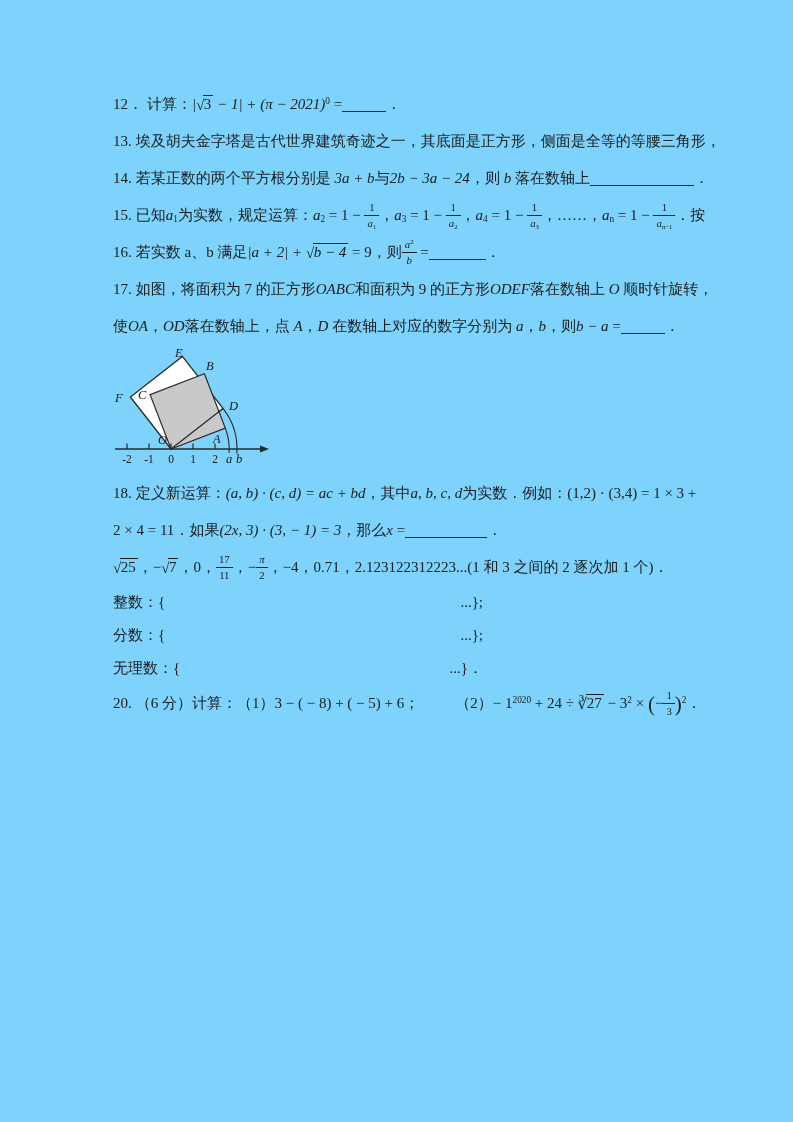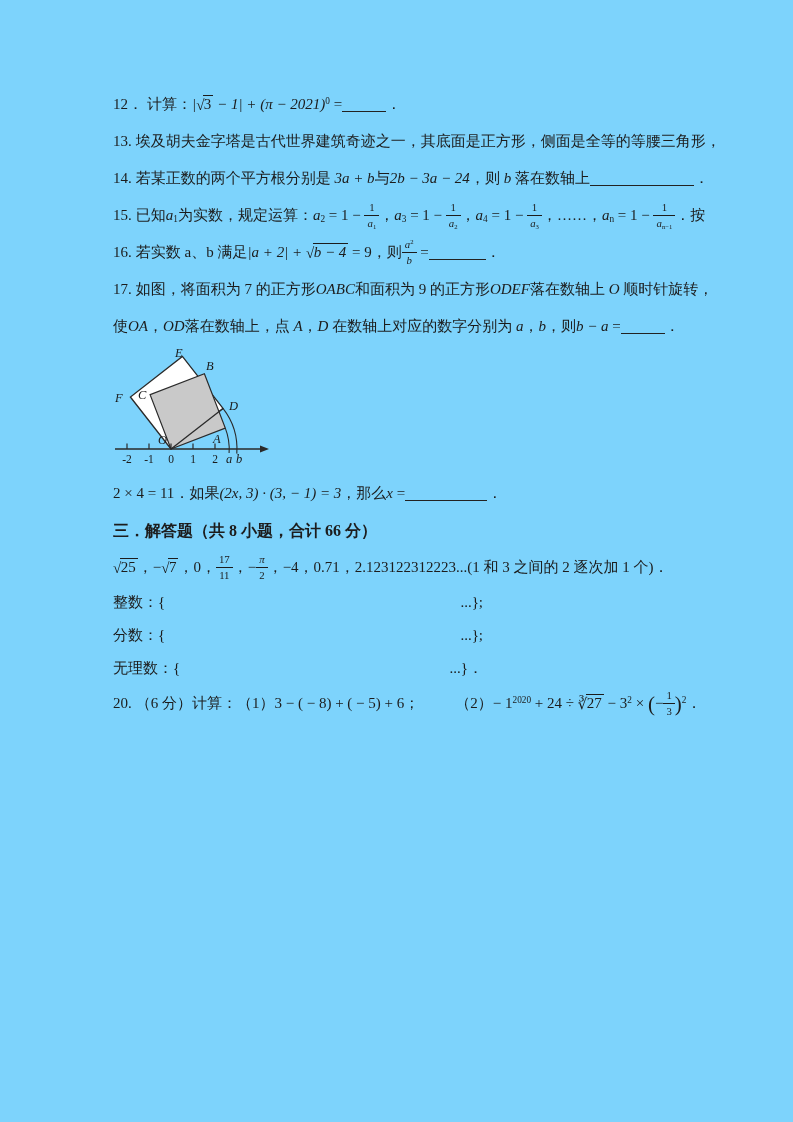--- a/index.html
+++ b/index.html
@@ -106,24 +106,26 @@
         <text class="flbl" x="103" y="23">B</text>
         <text class="flbl" x="12" y="55">F</text>
         <text class="flbl" x="35" y="52">C</text>
         <text class="flbl" x="126" y="63">D</text>
         <text class="flbl" x="55" y="97">O</text>
         <text class="flbl" x="110" y="96">A</text>
       </svg>
     </div>
 
     <p>
+      <span class="qnum">18.</span><span>定义新运算：</span><span class="math">(a, b) · (c, d) = ac + bd</span><span>，其中</span><span class="math">a, b, c, d</span><span>为实数．例如：</span><span>(1,2) · (3,4) = 1 × 3 +</span>
+    </p>
+    <p>
       <span>2 × 4 = 11</span><span>．如果</span><span class="math">(2x, 3) · (3, − 1) = 3</span><span>，那么</span><span class="math">x</span><span> =</span><span class="blank w80"></span><span>．</span>
     </p>
 
-    <h2 class="sec-title">三．解答题（共 8 小题，合计 66 分）</h2>
 
     <p>
       <span class="sqrt"><span class="rt">√</span><span class="ol">25</span></span><span>，−</span><span class="sqrt"><span class="rt">√</span><span class="ol">7</span></span><span>，0，</span><span class="frac"><span class="fn">17</span><span class="fd">11</span></span><span>，−</span><span class="frac"><span class="fn math">π</span><span class="fd">2</span></span><span>，−4，0.71，2.123122312223...(1 和 3 之间的 2 逐次加 1 个)．</span>
     </p>
     <div class="brace-row">
       <span>整数：{</span>
         <span>...};</span>
     </div>
     <div class="brace-row">
       <span>分数：{</span>

